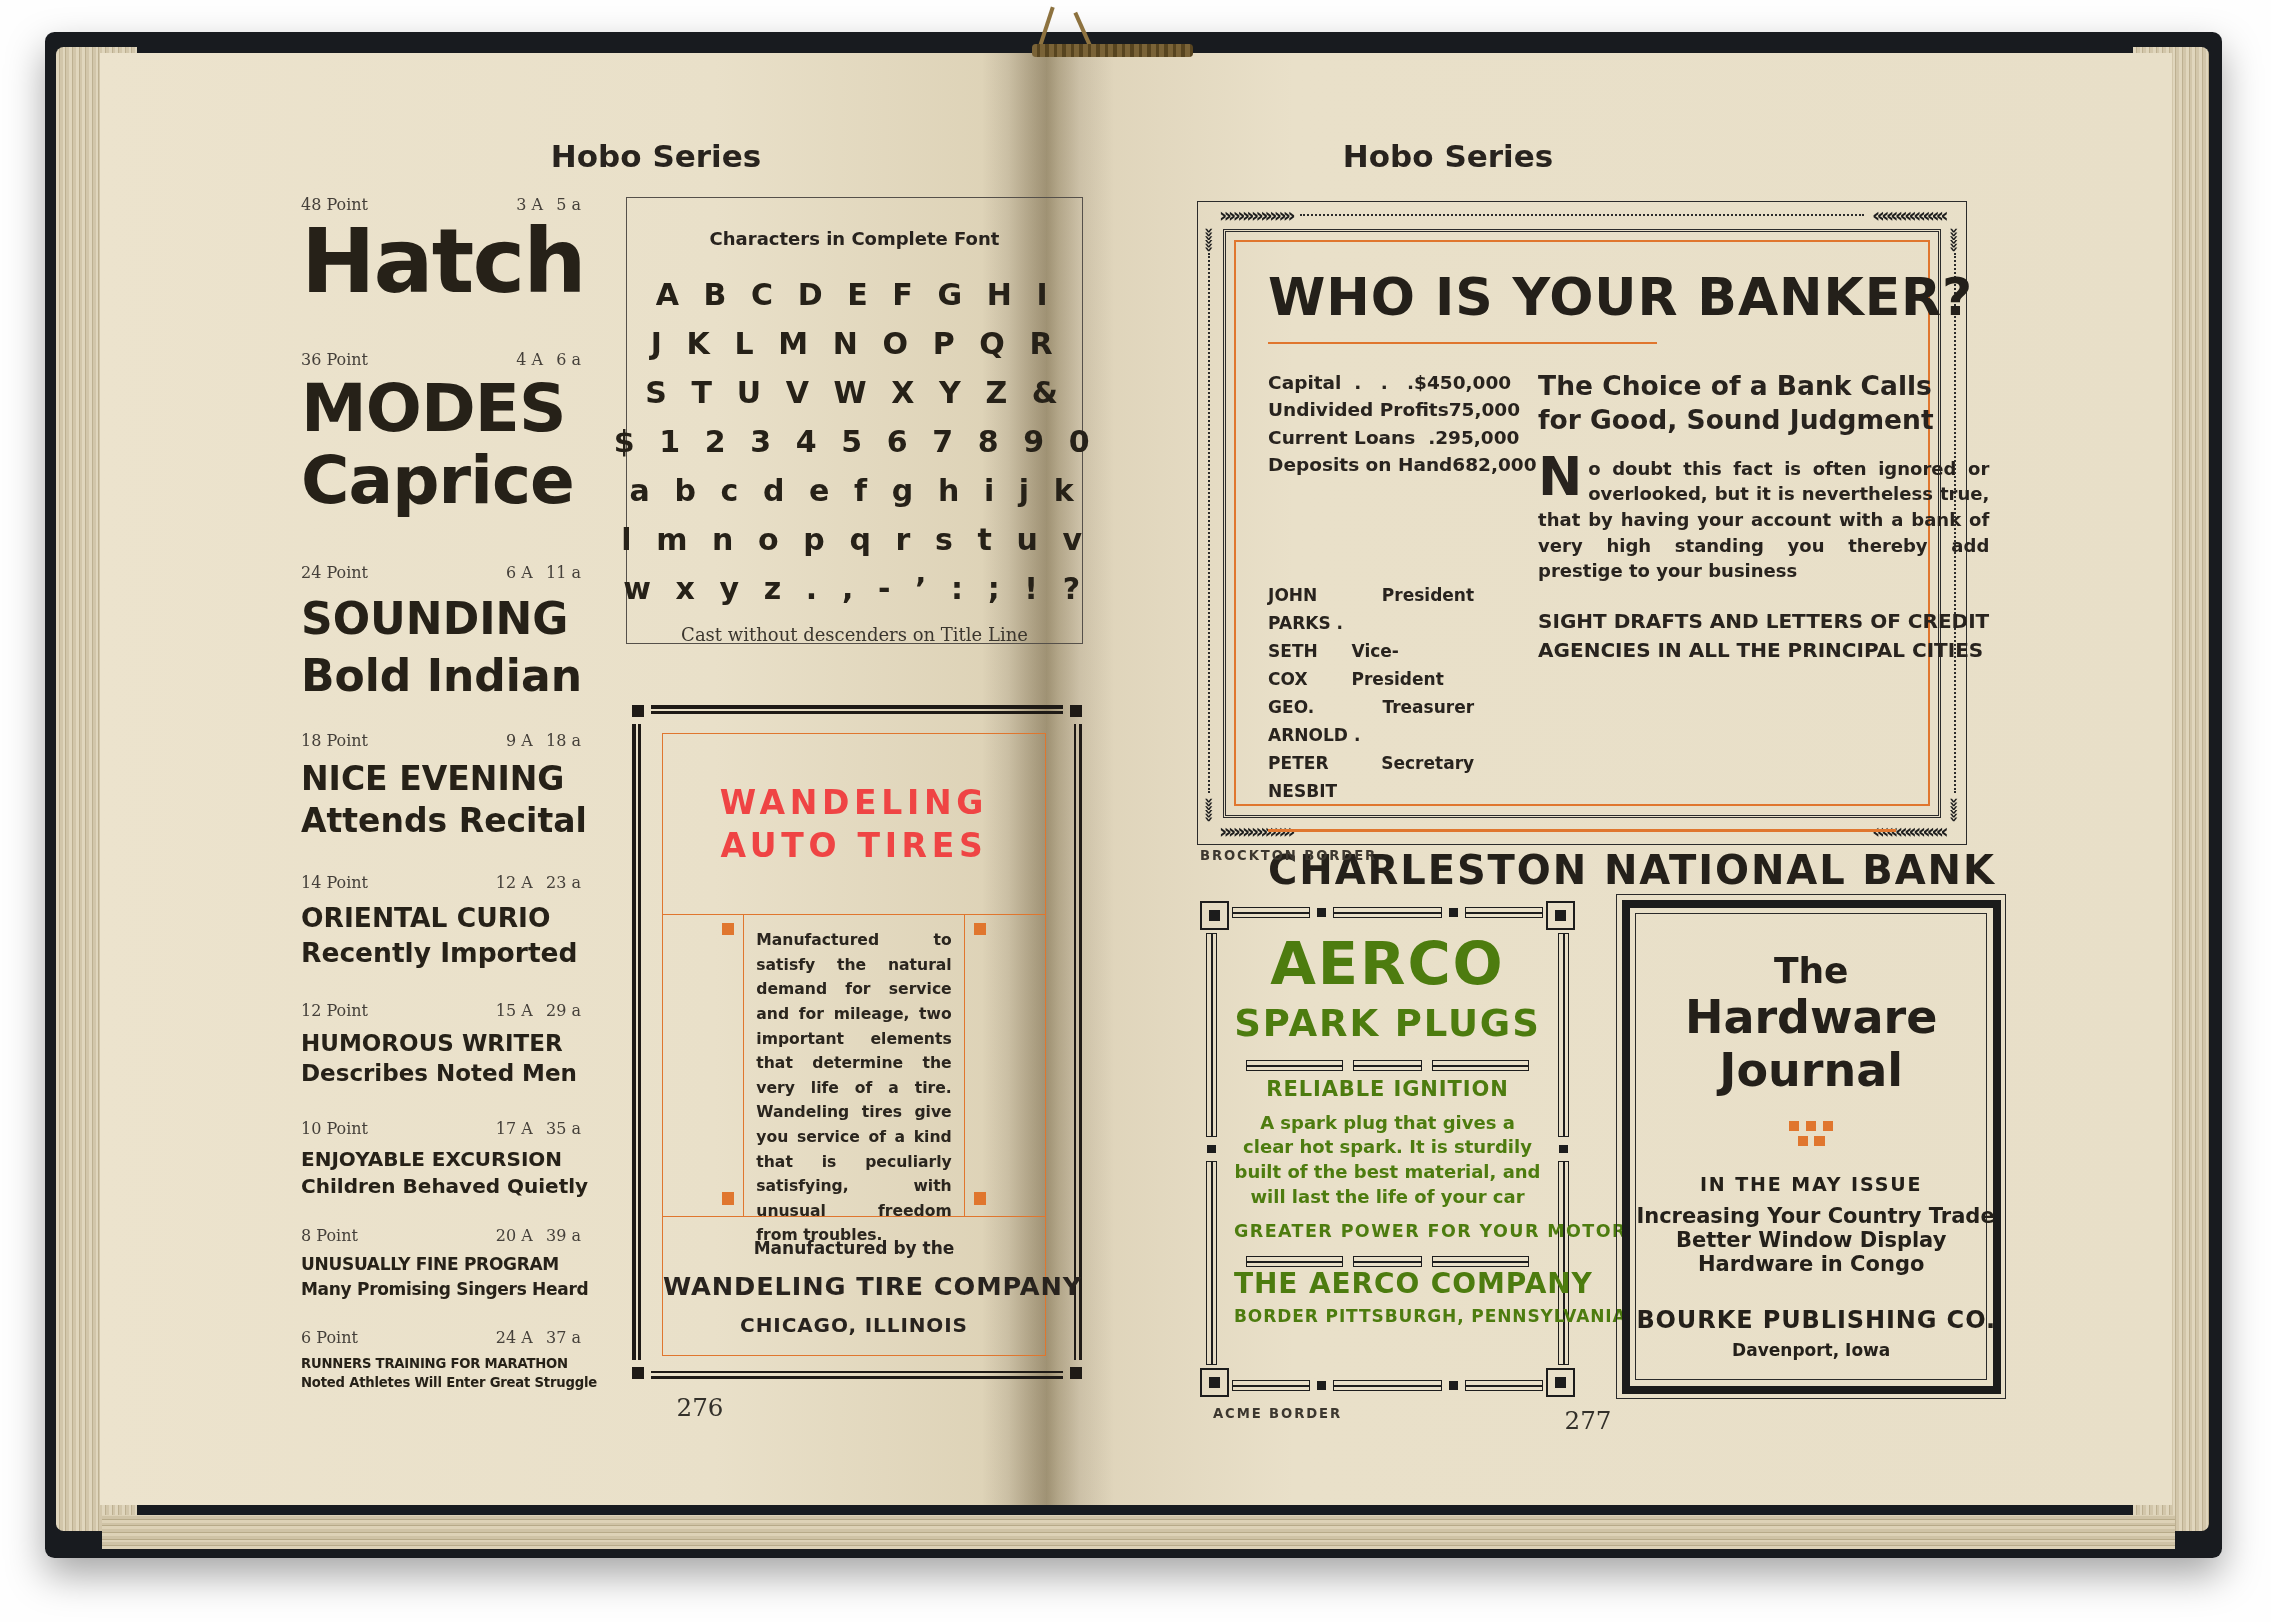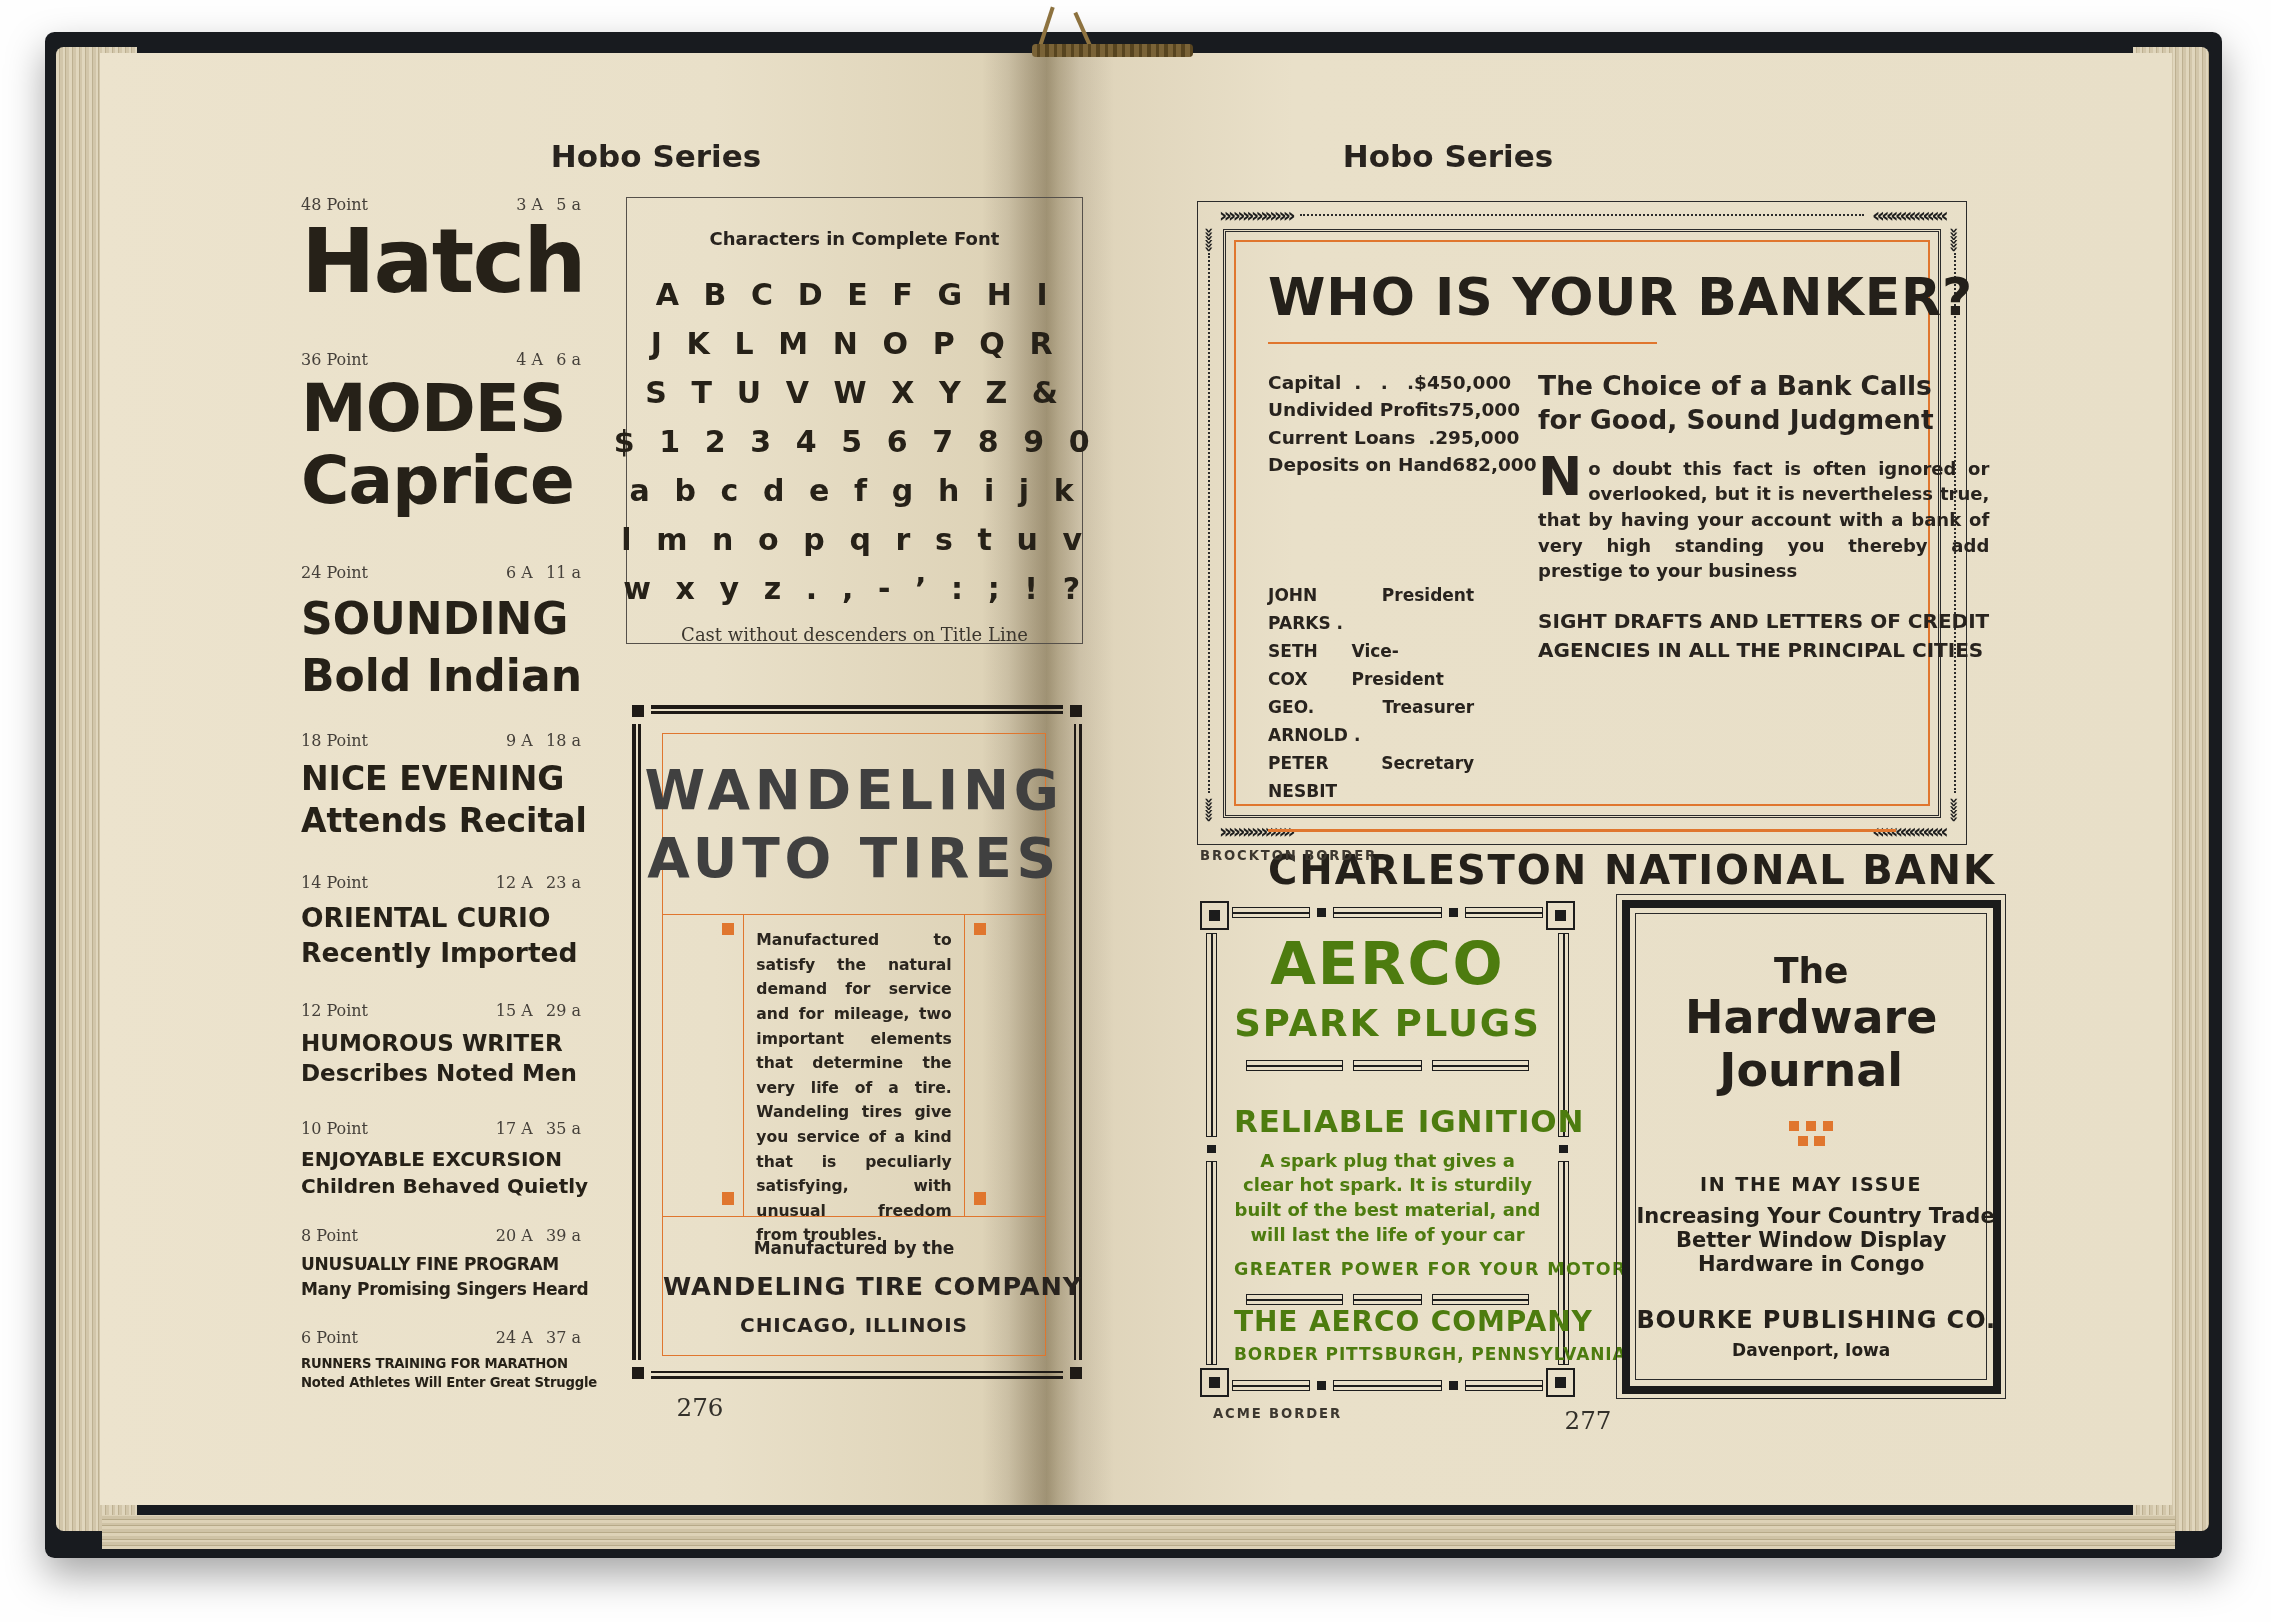--- a/index.html
+++ b/index.html
@@ -57,21 +57,21 @@
   .wd-sq{position:absolute;width:12.3px;height:12.3px;background:#1e1a16;}
   .wd-eh{position:absolute;left:19px;right:19px;height:8.5px;}
   .wd-ev{position:absolute;top:19px;bottom:19px;width:8.5px;}
   .eh-top{top:0;background:linear-gradient(#1e1a16 0 3.8px,transparent 3.8px 6.2px,#1e1a16 6.2px 8.5px);}
   .eh-bot{bottom:0;background:linear-gradient(#1e1a16 0 2.4px,transparent 2.4px 4.7px,#1e1a16 4.7px 8.5px);}
   .ev-l{left:0;background:linear-gradient(90deg,#1e1a16 0 3.8px,transparent 3.8px 6.2px,#1e1a16 6.2px 8.5px);}
   .ev-r{right:0;background:linear-gradient(90deg,#1e1a16 0 2.4px,transparent 2.4px 4.7px,#1e1a16 4.7px 8.5px);}
   .wd-orange{position:absolute;left:30px;top:28px;width:382px;height:621px;border:1.9px solid var(--orange);}
   .wd-head{height:180px;border-bottom:1.9px solid var(--orange);display:flex;flex-direction:column;
        align-items:center;justify-content:center;gap:3.8px;}
-  .wd-head div{font-size:55px;font-weight:700;letter-spacing:4.7px;white-space:nowrap;color:#404040;}
+  .wd-head div{font-size:33px;font-weight:700;letter-spacing:4.7px;white-space:nowrap;color:#ef4444;}
   .wd-mid{position:relative;height:301px;}
   .wd-col{position:absolute;left:80px;right:80px;top:0;bottom:0;border-left:1.9px solid var(--orange);
        border-right:1.9px solid var(--orange);padding:13.2px 12.3px 0;}
   .wd-col p{margin:0;font-size:15.6px;line-height:24.6px;font-weight:700;text-align:justify;color:#2a251e;}
   .osq{position:absolute;width:12.3px;height:12.3px;background:var(--orange);}
   .wd-foot{height:134px;border-top:0;text-align:center;}
   .wd-foot .mf{margin-top:21px;font-size:17px;font-weight:700;}
   .wd-foot .co{margin-top:13.2px;font-size:25.6px;font-weight:700;letter-spacing:0.9px;white-space:nowrap;}
   .wd-foot .ci{margin-top:11.4px;font-size:20px;font-weight:700;letter-spacing:0.9px;}
   
@@ -117,21 +117,21 @@
   .ac-top{top:5.7px;} .ac-bot{bottom:5.7px;}
   .ac-top .seg,.ac-bot .seg{flex:1;}
   .ac-side{position:absolute;top:32px;bottom:32px;display:flex;flex-direction:column;gap:7.6px;}
   .ac-sl{left:5.7px;} .ac-sr{right:5.7px;}
   .ac-side .segv{flex:1;}
   .ac-body{position:absolute;left:34px;right:34px;top:28px;text-align:center;color:#4d7c0f;}
   .ac-brand{font-size:59px;font-weight:700;letter-spacing:1.9px;}
   .ac-prod{margin-top:3.8px;font-size:37px;font-weight:700;letter-spacing:1.9px;white-space:nowrap;}
   .divider{margin:15px auto 0;width:284px;display:flex;gap:9.5px;}
   .divider .seg{flex:1;}
-  .ac-tag{margin-top:32px;font-size:31px;font-weight:700;letter-spacing:0.9px;white-space:nowrap;}
+  .ac-tag{margin-top:6px;font-size:21px;font-weight:700;letter-spacing:0.9px;white-space:nowrap;}
   .ac-text{margin-top:9.5px;font-size:18px;line-height:24.6px;font-weight:700;}
   .ac-power{margin-top:11.4px;font-size:17.5px;font-weight:700;letter-spacing:1.4px;white-space:nowrap;}
   .ac-co{font-size:28px;font-weight:700;letter-spacing:0.9px;white-space:nowrap;}
   .ac-city{margin-top:5.7px;font-size:17px;font-weight:700;letter-spacing:0.9px;white-space:nowrap;}
   
   .hw{position:absolute;left:1616px;top:894px;width:379px;height:494px;border:1.9px solid #2a2a2a;padding:4.7px;}
   .hw2{height:100%;border:8.5px solid #1b1b1b;box-sizing:border-box;padding:5.7px;}
   .hw3{height:100%;border:1.9px solid #2a2a2a;box-sizing:border-box;text-align:center;color:#24201a;}
   .hw-the{margin-top:36px;font-size:36px;font-weight:700;}
   .hw-big{font-size:46px;font-weight:700;line-height:1.14;text-align:center;}

